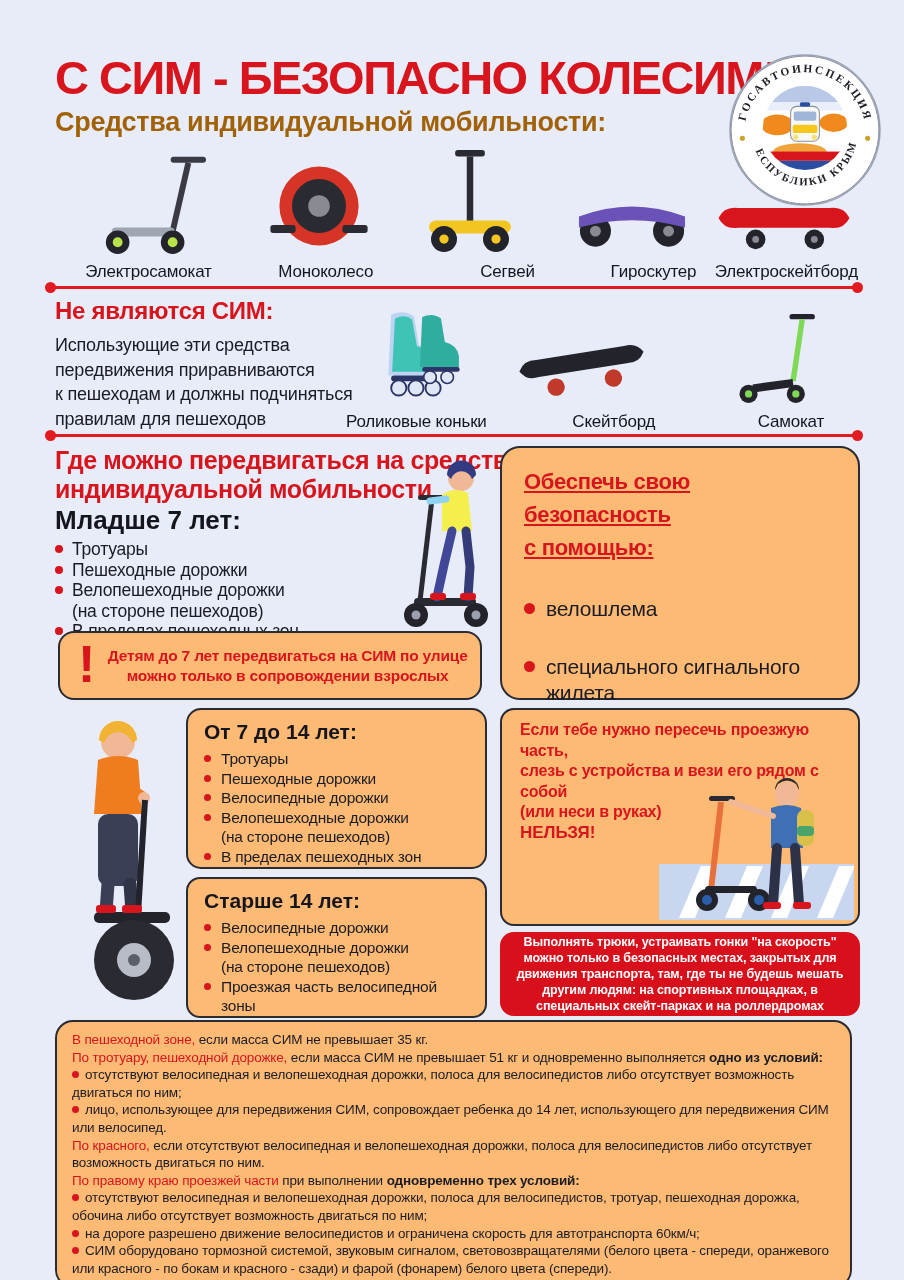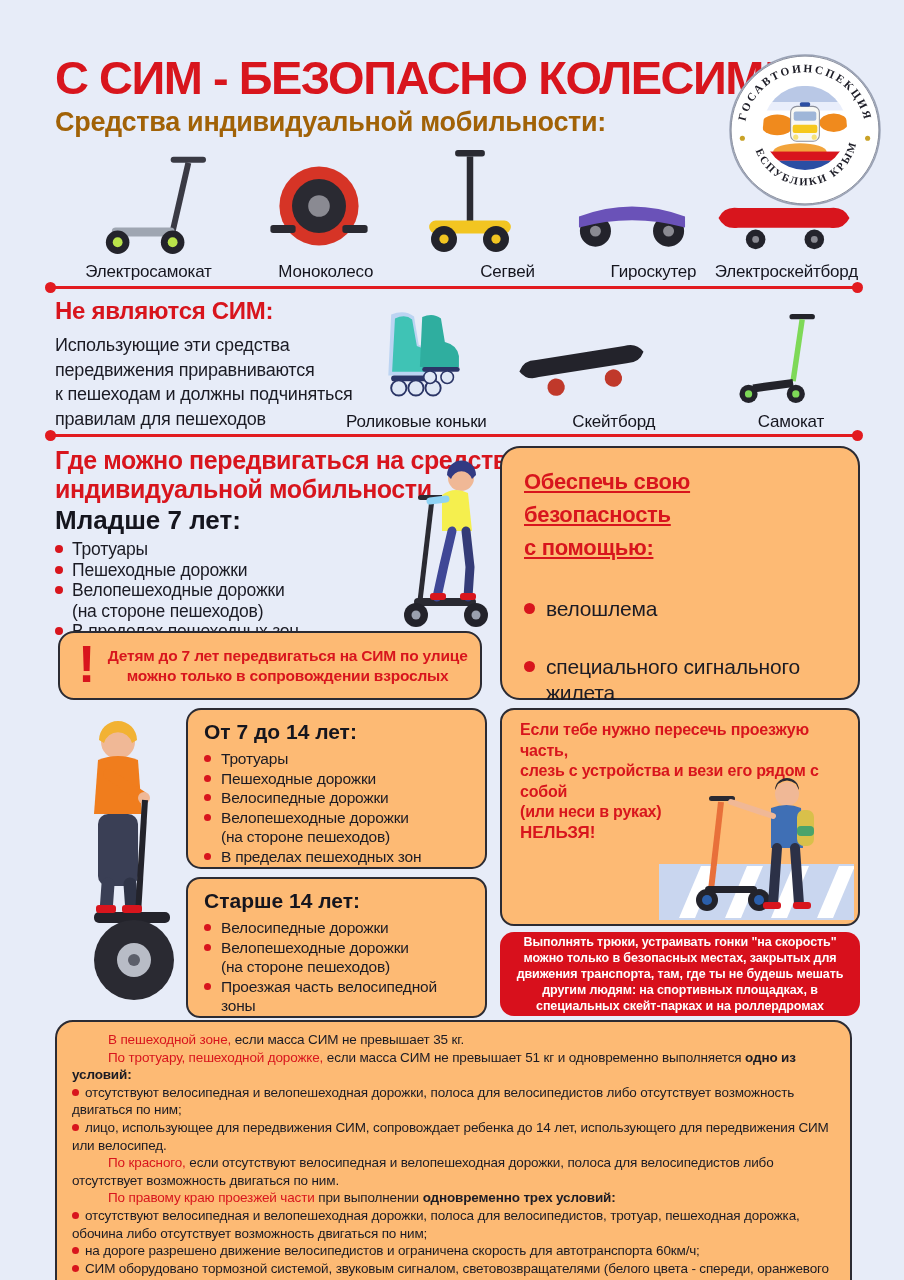--- a/index.html
+++ b/index.html
@@ -69,21 +69,21 @@
   .forbidden{font-size:17px;font-weight:bold;color:#d8151d;}
   .cross-illus{right:4px;bottom:4px;width:195px;height:152px;}
 
   .tricks-box{left:500px;top:932px;width:360px;height:84px;background:#d8101c;border-radius:14px;
     display:flex;align-items:center;justify-content:center;padding:8px 13px;box-sizing:border-box;}
   .tricks-text{color:#fff;font-size:12.5px;font-weight:bold;text-align:center;line-height:16px;letter-spacing:-.1px;}
 
   
   .rules-box{left:55px;top:1020px;width:797px;border-radius:18px;padding:9px 15px;font-size:13.5px;line-height:17.6px;letter-spacing:-.15px;}
   .rline{}
-  .rred{color:#d8151d;margin-left:36px;}
+  .rred{color:#d8151d;}
   .rdot{display:inline-block;width:7px;height:7px;border-radius:50%;background:#d8151d;margin-right:6px;vertical-align:1px;}
   .rbold{font-weight:bold;}
 
   svg{display:block;}
 </style>
 </head>
 <body>
 
 <div class="abs title">С СИМ - БЕЗОПАСНО КОЛЕСИМ!</div>
 <div class="abs subtitle">Средства индивидуальной мобильности:</div>

